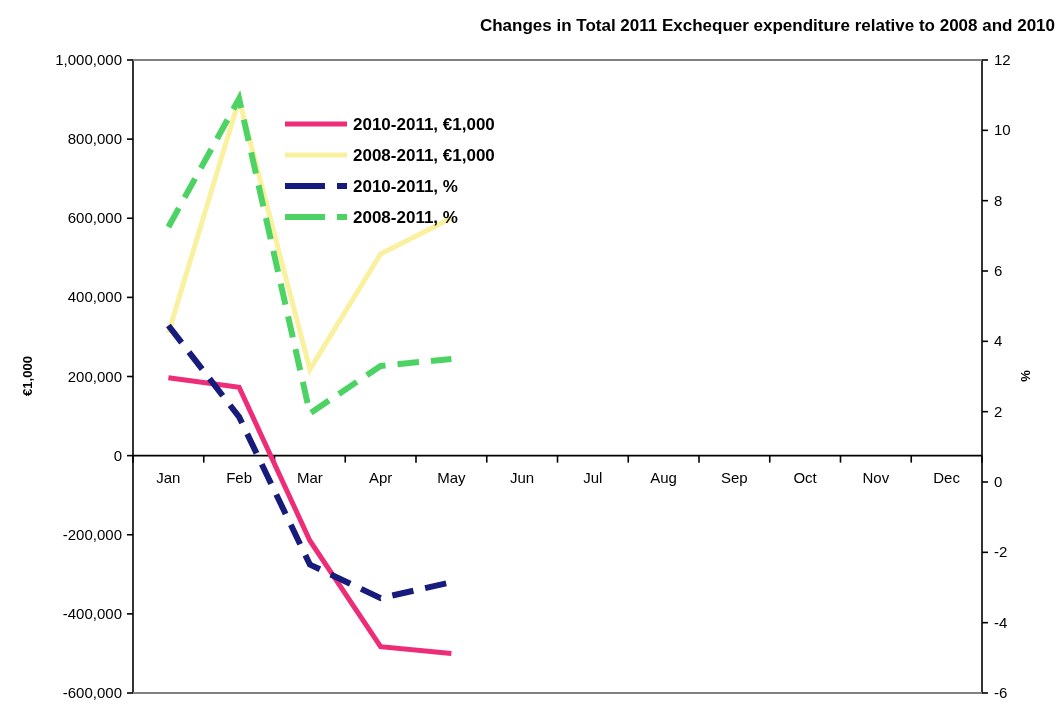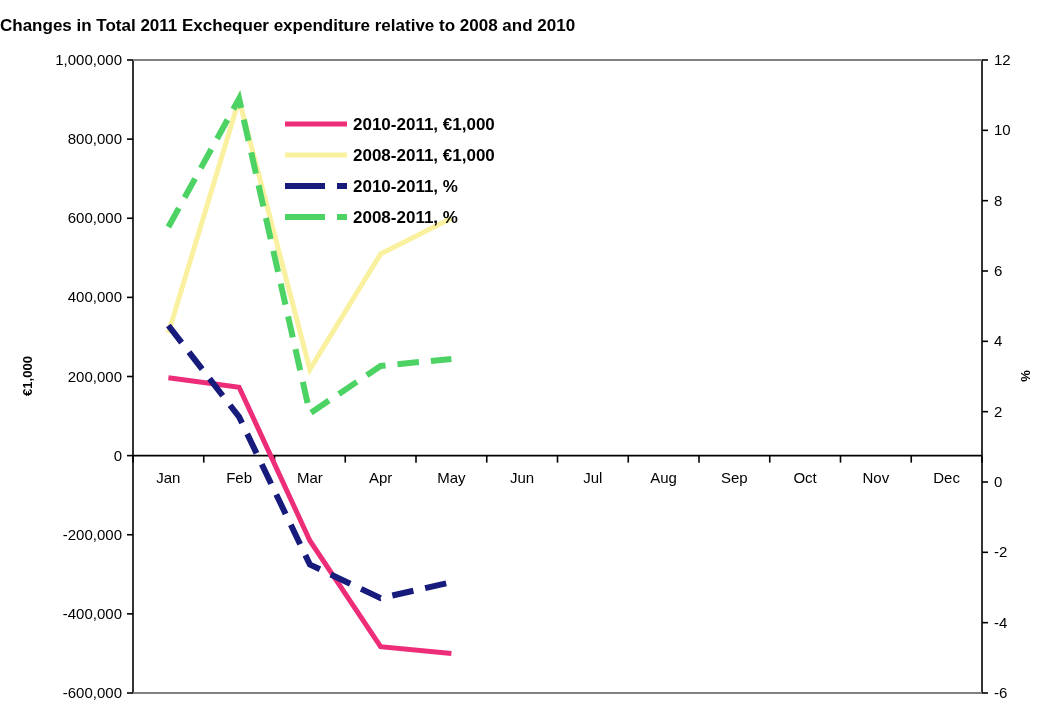--- a/index.html
+++ b/index.html
@@ -3,21 +3,21 @@
 <meta charset="utf-8">
 <style>
   html,body{margin:0;padding:0;}
   body{
     width:1055px;height:720px;background:#ffffff;
     font-family:"Liberation Sans", sans-serif;
     overflow:hidden;position:relative;
   }
   #chart-root{position:absolute;left:0;top:0;width:1055px;height:720px;}
   .chart-title{
-    position:absolute;left:0;top:16px;width:1055px;text-align:left;
+    position:absolute;left:0;top:16px;width:1055px;text-align:right;
     font-size:17px;font-weight:bold;color:#000;letter-spacing:0px;
   }
   svg{position:absolute;left:0;top:0;}
   .ax-lbl{font-family:"Liberation Sans",sans-serif;font-size:15px;fill:#000;}
   .ax-lbl-r{font-family:"Liberation Sans",sans-serif;font-size:15px;fill:#000;}
   .x-lbl{font-family:"Liberation Sans",sans-serif;font-size:15px;fill:#000;text-anchor:middle;}
   .axis-title{font-family:"Liberation Sans",sans-serif;font-size:13px;font-weight:bold;fill:#000;}
   .legend-text{font-family:"Liberation Sans",sans-serif;font-size:17px;font-weight:bold;fill:#000;}
 </style>
 </head>

